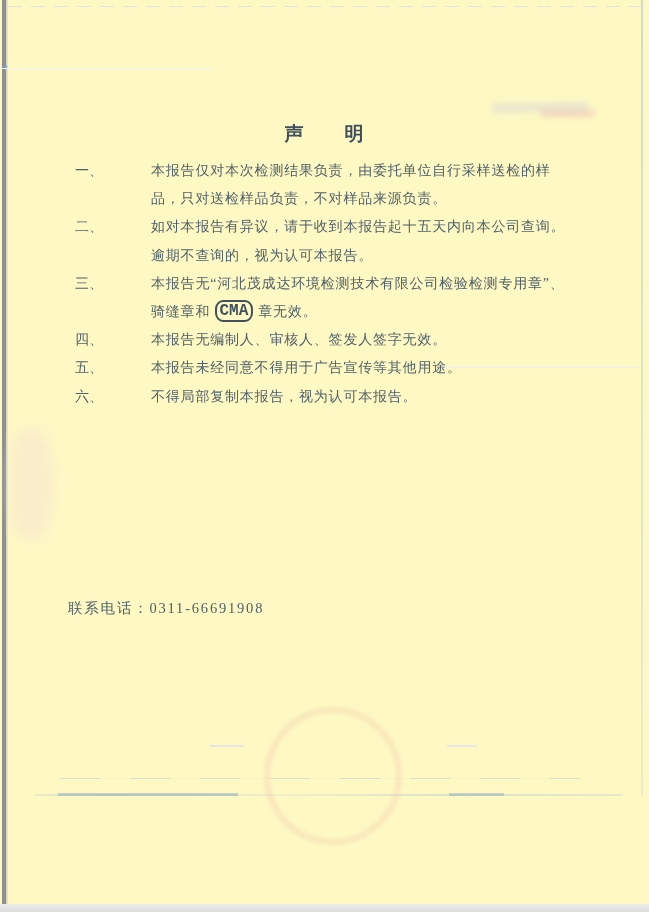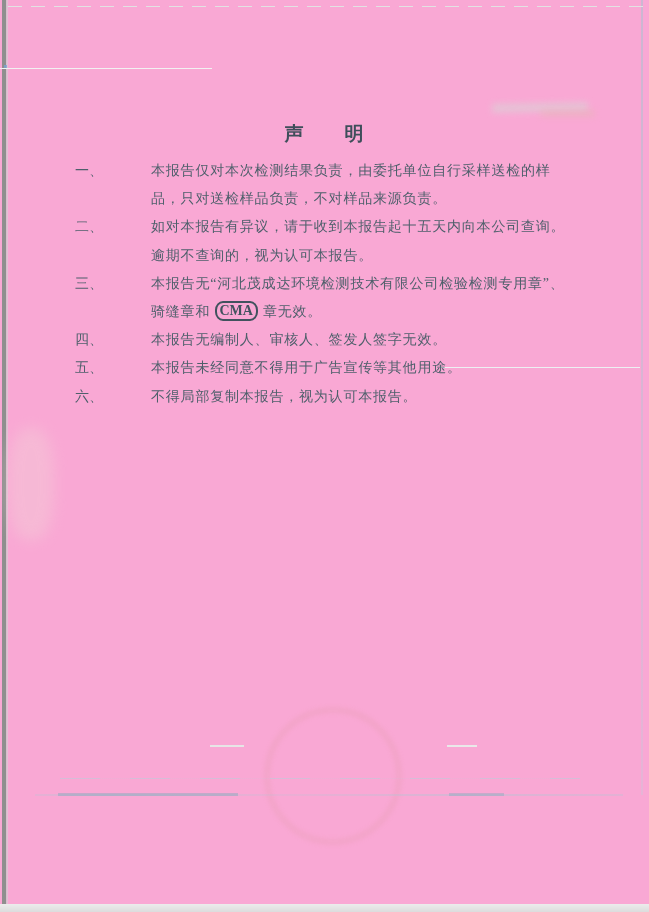--- a/index.html
+++ b/index.html
@@ -1,19 +1,19 @@
 <!DOCTYPE html>
 <html><head>
 <meta charset="utf-8">
 <style>
   html,body{margin:0;padding:0;background:#ffffff;}
   .page{
     position:relative;
     width:649px;height:912px;
-    background:#f9a8d4;
+    background:#fef9c3;
     overflow:hidden;
     font-family:"Liberation Serif","DejaVu Serif",serif;
   }
   
   .edge-left{position:absolute;left:2px;top:0;width:4px;height:100%;background:#8f8f8f;box-shadow:1px 0 1px rgba(0,0,0,.12);}
   .edge-left-soft{position:absolute;left:6px;top:0;width:2px;height:100%;background:#d6d6d6;opacity:.6;}
   .edge-right{position:absolute;left:641px;top:0;width:2px;height:795px;background:linear-gradient(to bottom,rgba(168,194,209,.55),rgba(188,208,219,.30));}
   .edge-bottom{position:absolute;left:0;top:904px;width:100%;height:8px;background:linear-gradient(to bottom,#ececec,#dcdcdc);}
   .top-dotted{position:absolute;left:8px;top:6px;right:2px;height:1px;
     background:repeating-linear-gradient(to right,#e2e2e2 0 14px,transparent 14px 23px);}
@@ -45,22 +45,22 @@
     font-size:14px;line-height:28.2px;letter-spacing:.8px;
     color:#4e5f6b;
   }
   .stmt{display:flex;}
   .stmt .num{flex:0 0 27px;letter-spacing:0;}
   .stmt .txt{flex:1;margin-left:48px;}
   .cma{
     display:inline-block;margin-right:5px;
     border:2px solid #41525e;border-radius:8px/9px;
     padding:1px 3px;line-height:1;vertical-align:1px;
-    font-family:Liberation Serif, serif;
-    font-weight:bold;font-size:14px;letter-spacing:0;color:#41525e;
+    font-family:Liberation Mono, monospace;
+    font-weight:bold;font-size:16px;letter-spacing:0;color:#41525e;
   }
   .contact{
     position:absolute;left:68px;top:594px;
     font-size:14.5px;line-height:29px;letter-spacing:1.8px;
     color:#4e5f6b;
   }
   .contact .crow{white-space:nowrap;}
 </style>
 </head>
 <body>
@@ -109,15 +109,18 @@
       <span class="num">五、</span>
       <span class="txt">本报告未经同意不得用于广告宣传等其他用途。</span>
     </li>
     <li class="stmt">
       <span class="num">六、</span>
       <span class="txt">不得局部复制本报告，视为认可本报告。</span>
     </li>
   </ol>
 
   <div class="contact">
+    <div class="crow">
+      <span>联系电话：</span><span>0311-66691908</span>
+    </div>
   </div>
 
 </div>
 
 </body></html>

